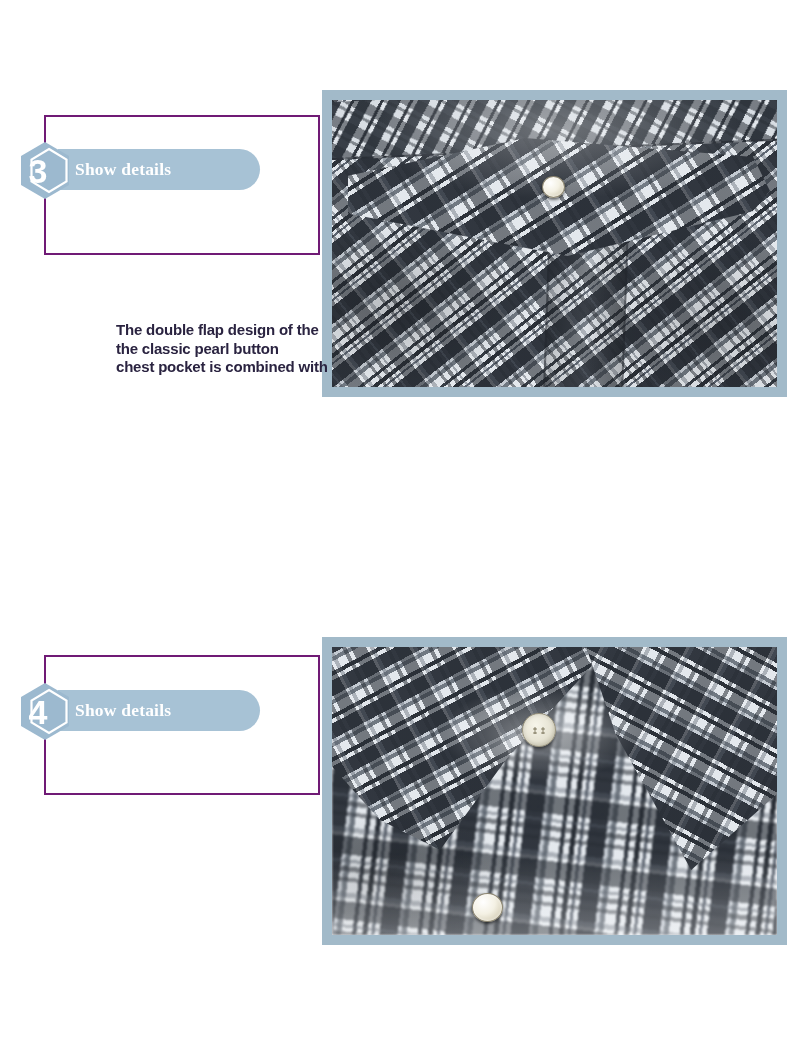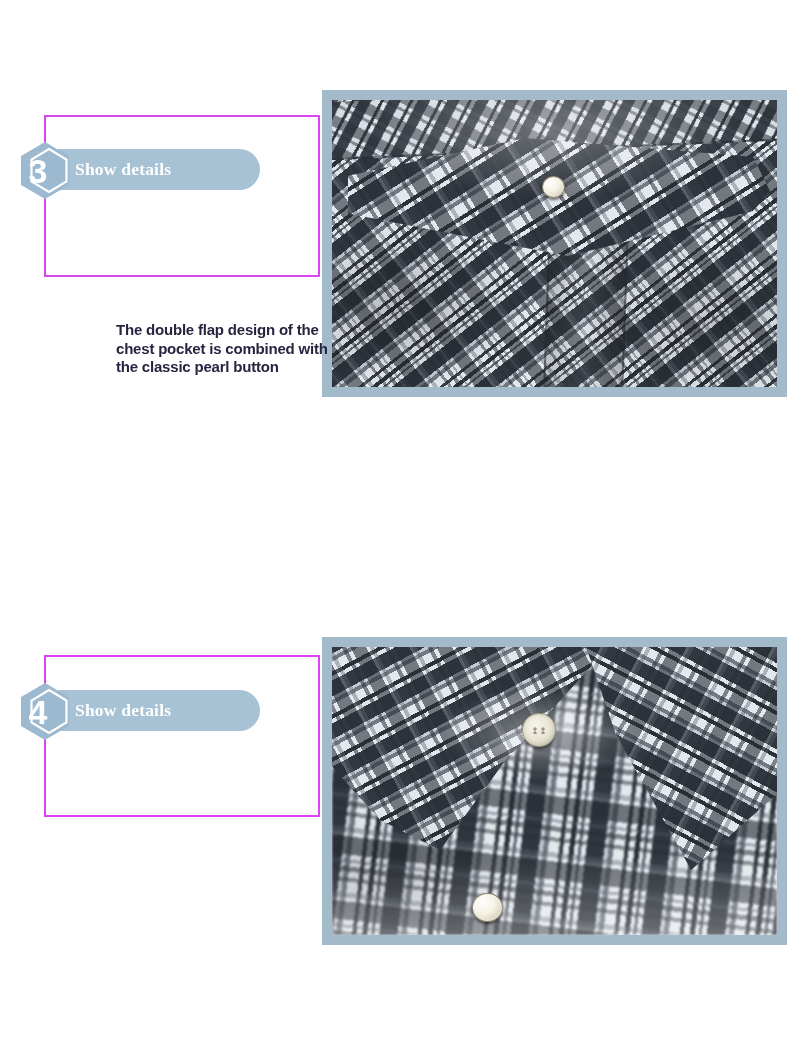--- a/index.html
+++ b/index.html
@@ -1,21 +1,21 @@
 <!DOCTYPE html>
 <html><head>
 <meta charset="utf-8">
 <style>
   * { margin:0; padding:0; box-sizing:border-box; }
   body { background:#ffffff; font-family:"Liberation Sans", sans-serif; }
   .canvas { position:relative; width:790px; height:1049px; background:#ffffff; overflow:hidden; }
 
   
-  .info-box { position:absolute; left:44px; width:276px; height:162px;
-              border:2px solid #d946ef; background:#ffffff; }
+  .info-box { position:absolute; left:44px; width:276px; height:140px;
+              border:2px solid #701a75; background:#ffffff; }
   .s3 .info-box { top:115px; }
   .s4 .info-box { top:655px; }
 
   .pill { position:absolute; left:58px; width:202px; height:41px;
           background:#a7c2d5; border-radius:0 21px 21px 0;
           display:flex; align-items:center; padding-left:17px; z-index:2;font-family:Liberation Serif, serif; }
   .s3 .pill { top:149px; }
   .s4 .pill { top:690px; }
   .pill span { color:#ffffff; font-weight:bold; font-size:17.5px; letter-spacing:0.2px; }
 
@@ -163,22 +163,22 @@
 </style>
 </head>
 <body>
 
 <div class="canvas">
 
   <section class="s3">
     <div class="info-box">
       <div class="desc">
         <div>The double flap design of the</div>
+        <div>the classic pearl button</div>
         <div>chest pocket is combined with</div>
-        <div>the classic pearl button</div>
       </div>
     </div>
     <div class="pill">
       <span>Show details</span>
     </div>
     <svg class="hex" viewBox="0 0 53 59">
       <polygon points="26,1 50,15 50,44 26,58 2,44 2,15" fill="#9cb9cf"></polygon>
       <polygon points="30,8 47.5,18.5 47.5,40.5 30,51 12.5,40.5 12.5,18.5" fill="none" stroke="#ffffff" stroke-width="2.2"></polygon>
       <text class="digit" x="19" y="42" text-anchor="middle">3</text>
     </svg>

